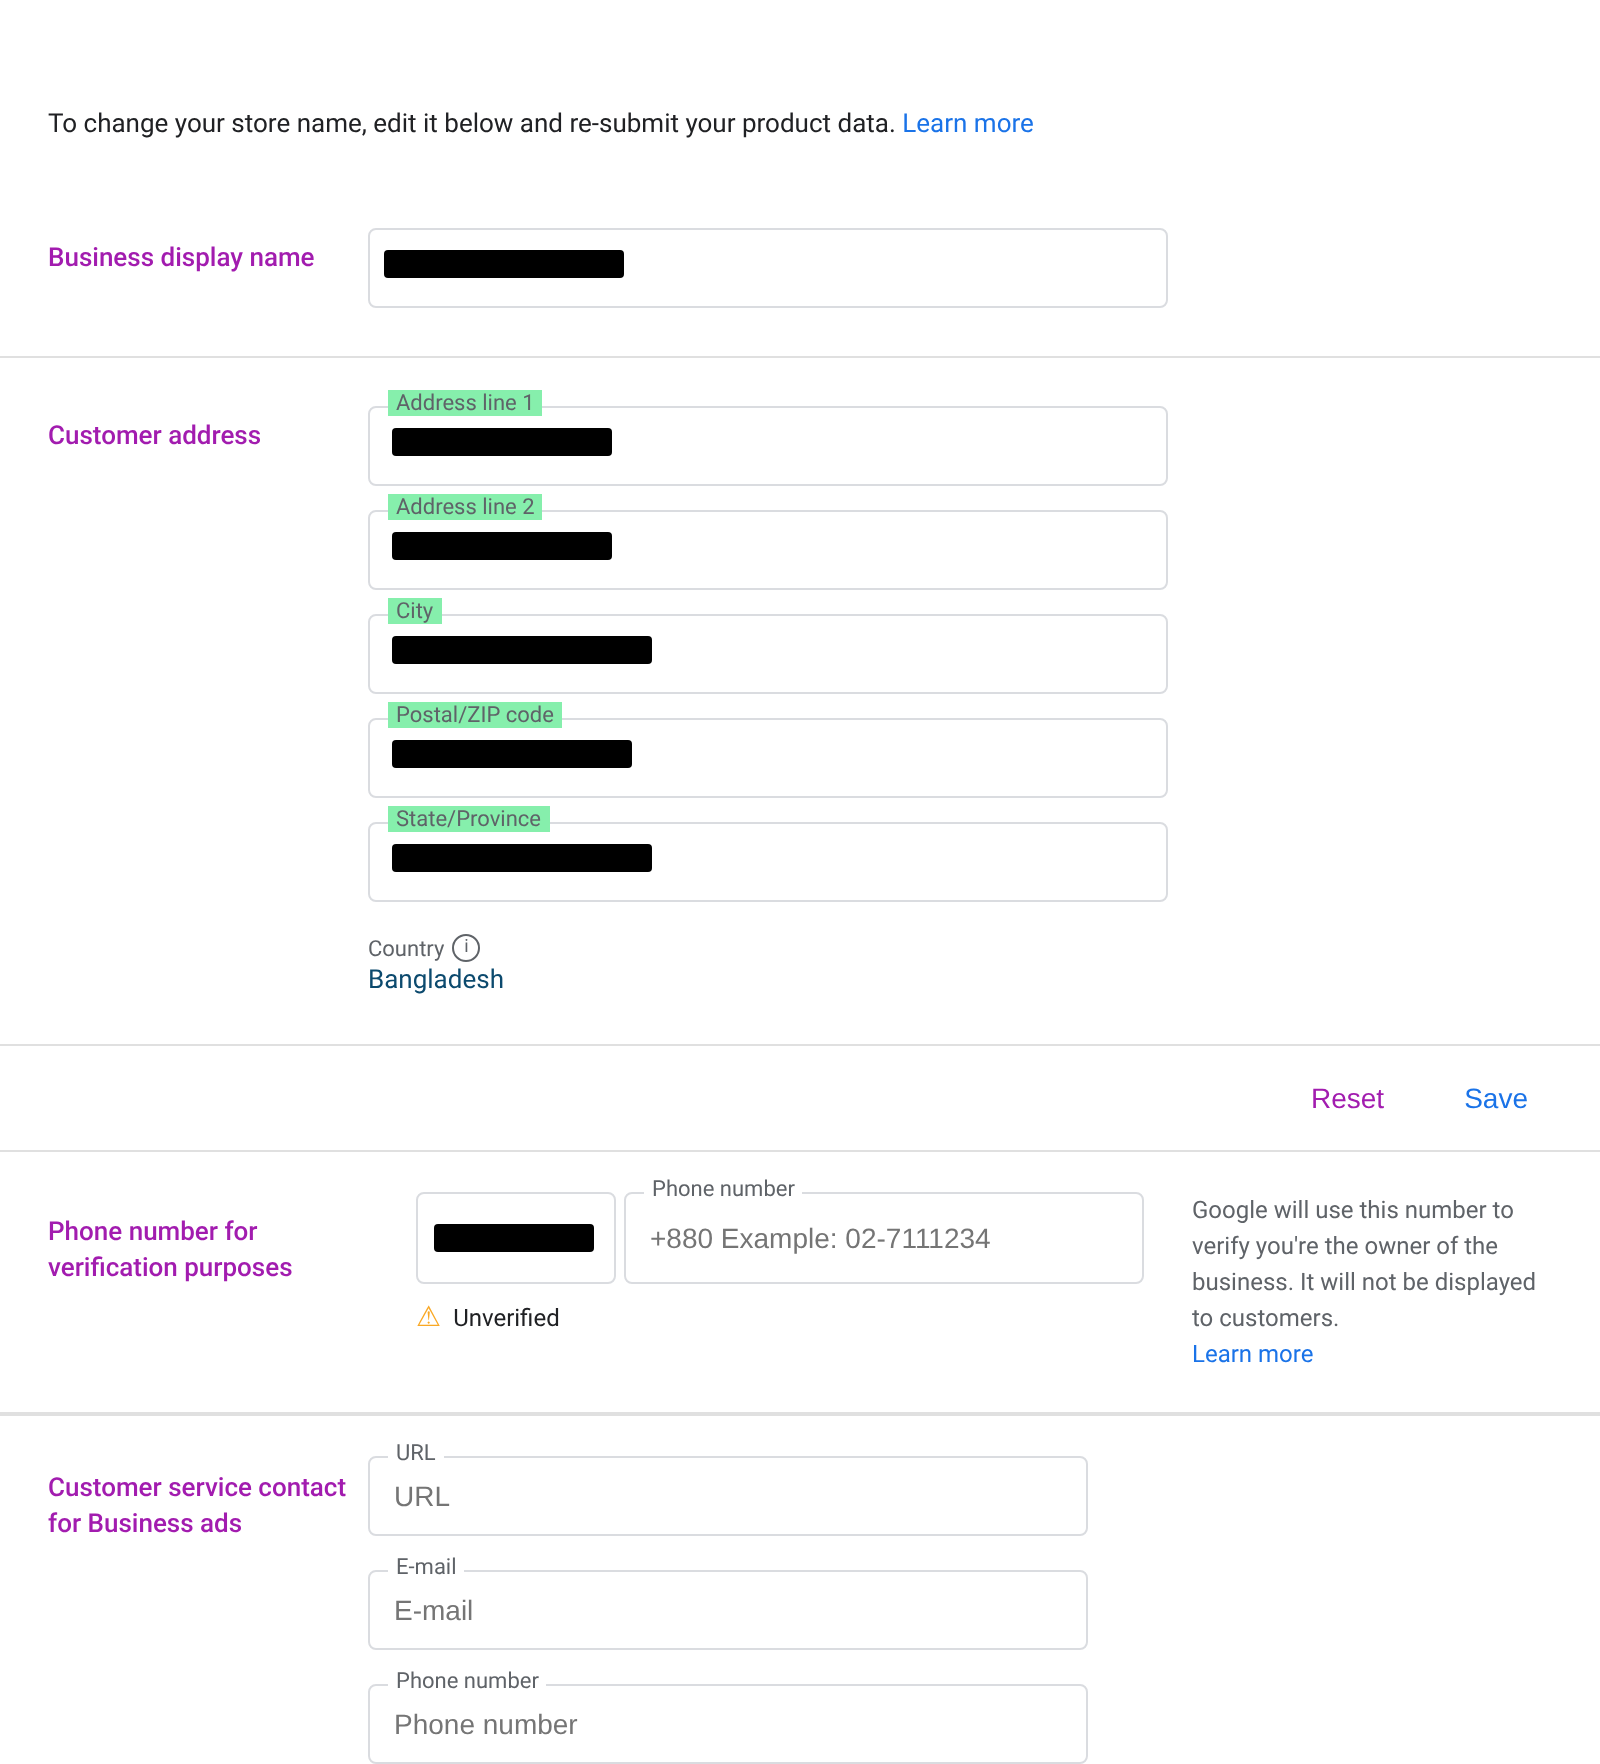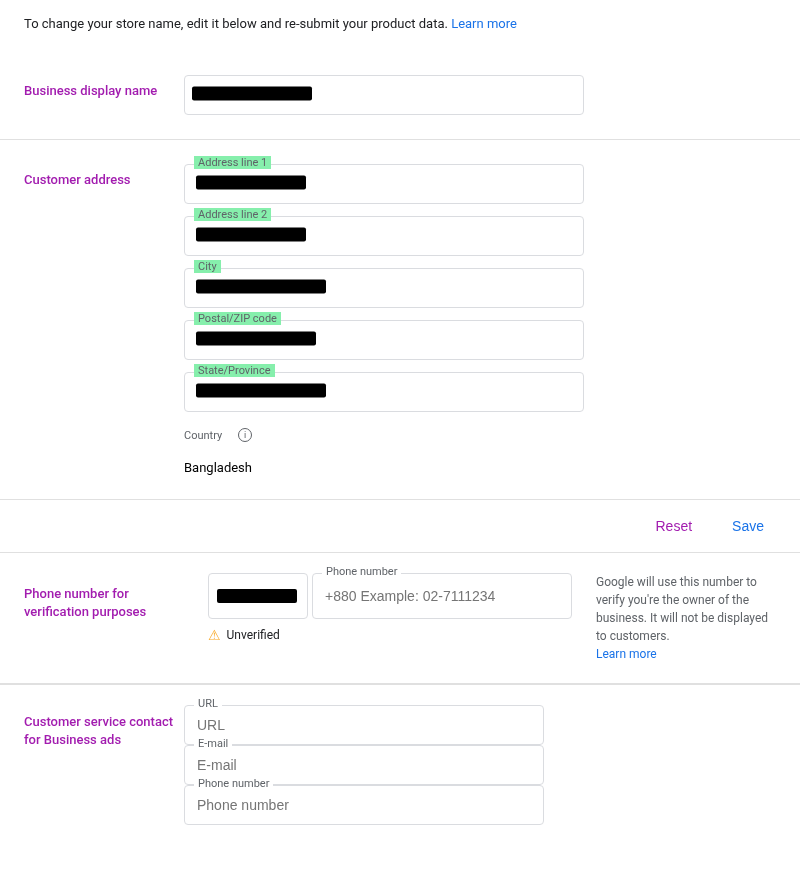--- a/index.html
+++ b/index.html
@@ -36,20 +36,21 @@
       display: flex;
       flex-direction: column;
       gap: 12px;
       max-width: 400px;
     }
 
     .top-info {
       padding: 16px 24px 20px;
       font-size: 13px;
       color: #202124;
+      margin-top: 39px;
     }
 
     .top-info a {
       color: #1a73e8;
       text-decoration: none;
     }
 
     .form-field {
       position: relative;
       width: 100%;
@@ -87,39 +88,39 @@
 
     .country-section {
       margin-top: 4px;
     }
 
     .country-label {
       font-size: 11px;
       color: #5f6368;
       display: flex;
       align-items: center;
-      gap: 16px;
-      margin-bottom: 18px;
+      gap: 4px;
+      margin-bottom: 2px;
     }
 
     .country-label .info-icon {
       width: 14px;
       height: 14px;
       border: 1px solid #5f6368;
       border-radius: 50%;
       display: inline-flex;
       align-items: center;
       justify-content: center;
       font-size: 9px;
       color: #5f6368;
     }
 
     .country-value {
       font-size: 13px;
-      color: #000000;
+      color: #0c4a6e;
     }
 
     .actions-row {
       display: flex;
       justify-content: flex-end;
       padding: 12px 24px;
       gap: 16px;
       border-bottom: 1px solid #e0e0e0;
     }
 
@@ -230,21 +231,21 @@
     }
 
     .customer-row {
       display: flex;
       align-items: flex-start;
     }
 
     .customer-fields {
       display: flex;
       flex-direction: column;
-      gap: 0;
+      gap: 17px;
       max-width: 360px;
     }
 
     .plain-input-field {
       position: relative;
     }
 
     .plain-input-field input {
       width: 360px;
       height: 40px;

